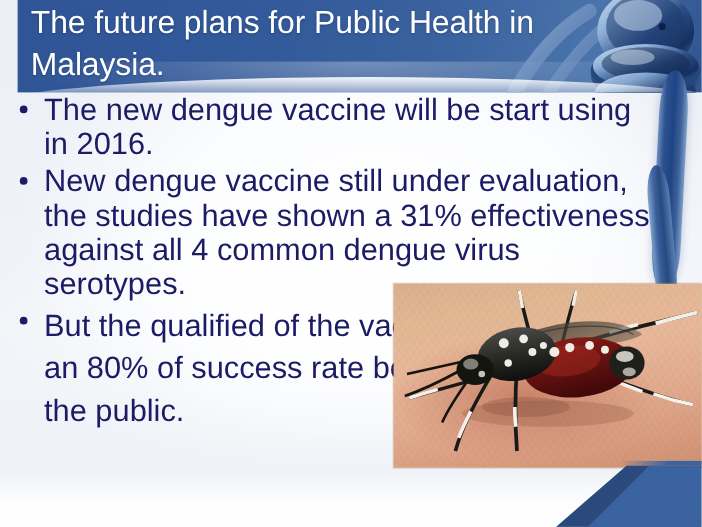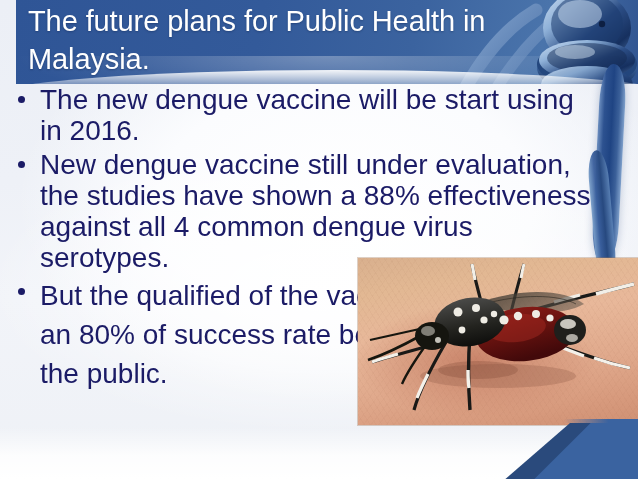--- a/index.html
+++ b/index.html
@@ -262,21 +262,21 @@
     <div class="header-under-curve"></div>
 
     <div class="title">The future plans for Public Health in Malaysia.</div>
   </div>
 
   <div class="steth-tube"></div>
   <div class="steth-tube2"></div>
 
   <div class="body">
     <div class="bullet">The new dengue vaccine will be start using in 2016.</div>
-    <div class="bullet">New dengue vaccine still under evaluation, the studies have shown a 88% effectiveness against all 4 common dengue virus serotypes.</div>
+    <div class="bullet">New dengue vaccine still under evaluation, the studies have shown a 31% effectiveness against all 4 common dengue virus serotypes.</div>
     <div class="bullet loose">But the qualified of the vaccine should have an 80% of success rate before available to the public.</div>
   </div>
 
   <div class="photo">
     <div class="skin"></div>
     <div class="skin-tex"></div>
     <svg class="mosq" viewBox="0 0 280 167" xmlns="http://www.w3.org/2000/svg">
       <defs>
         <linearGradient id="abd" x1="0" y1="0" x2="0.3" y2="1">
           <stop offset="0%" stop-color="#8e1d18"></stop>

